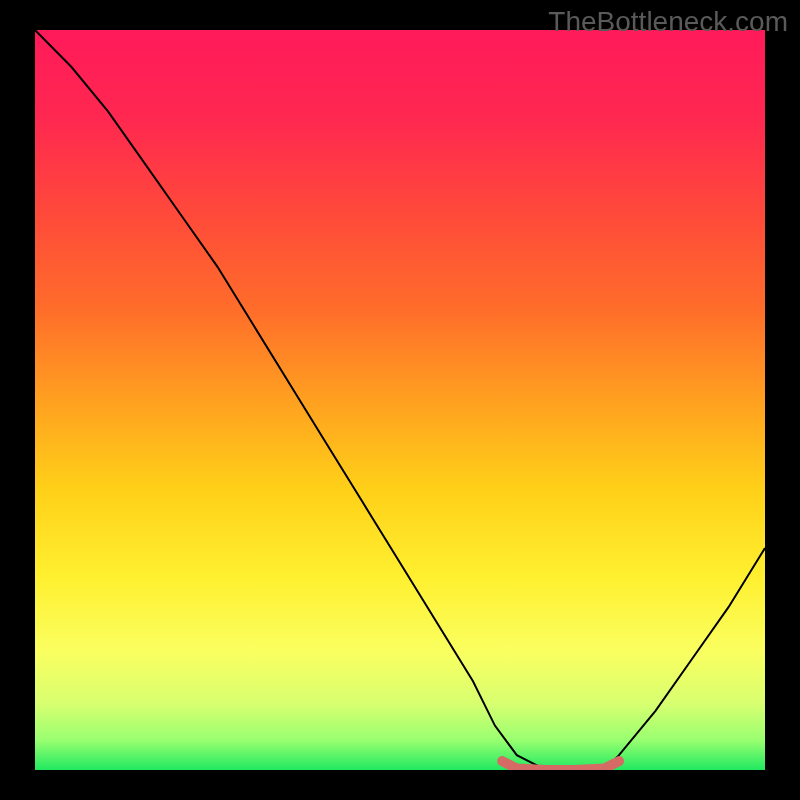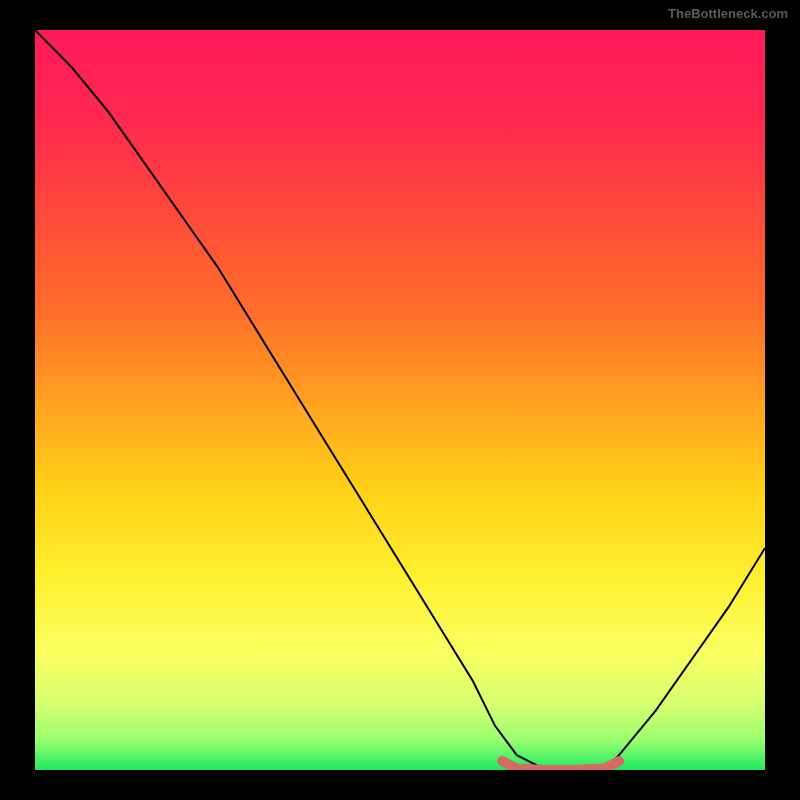--- a/index.html
+++ b/index.html
@@ -9,22 +9,22 @@
     background: #000;
     position: relative;
     font-family: Arial, sans-serif;
     overflow: hidden;
   }
   .watermark {
     position: absolute;
     top: 6px;
     right: 12px;
     color: #5a5a5a;
-    font-size: 13px;
-    font-weight: 700;
+    font-size: 28px;
+    font-weight: 400;
     z-index: 10;
   }
   .chart-area {
     position: absolute;
     left: 35px;
     top: 30px;
     width: 730px;
     height: 740px;
   }
   .gradient-bg {

